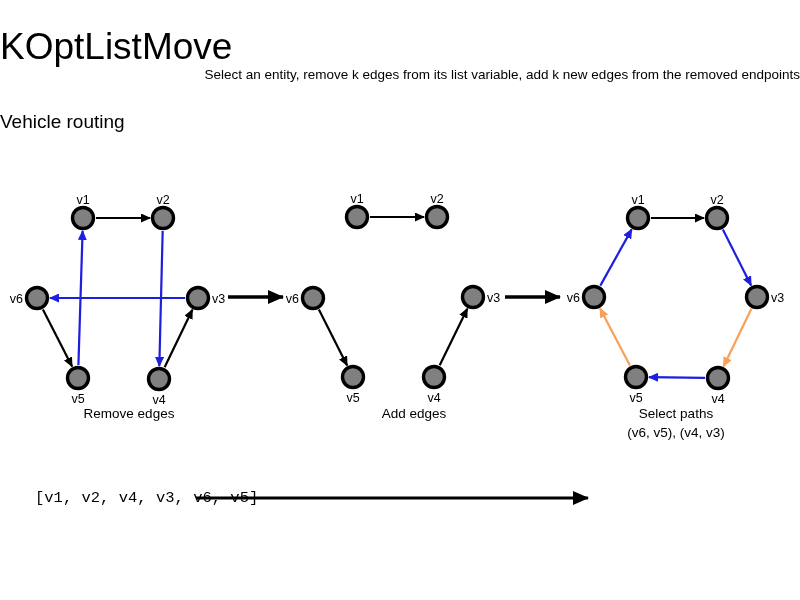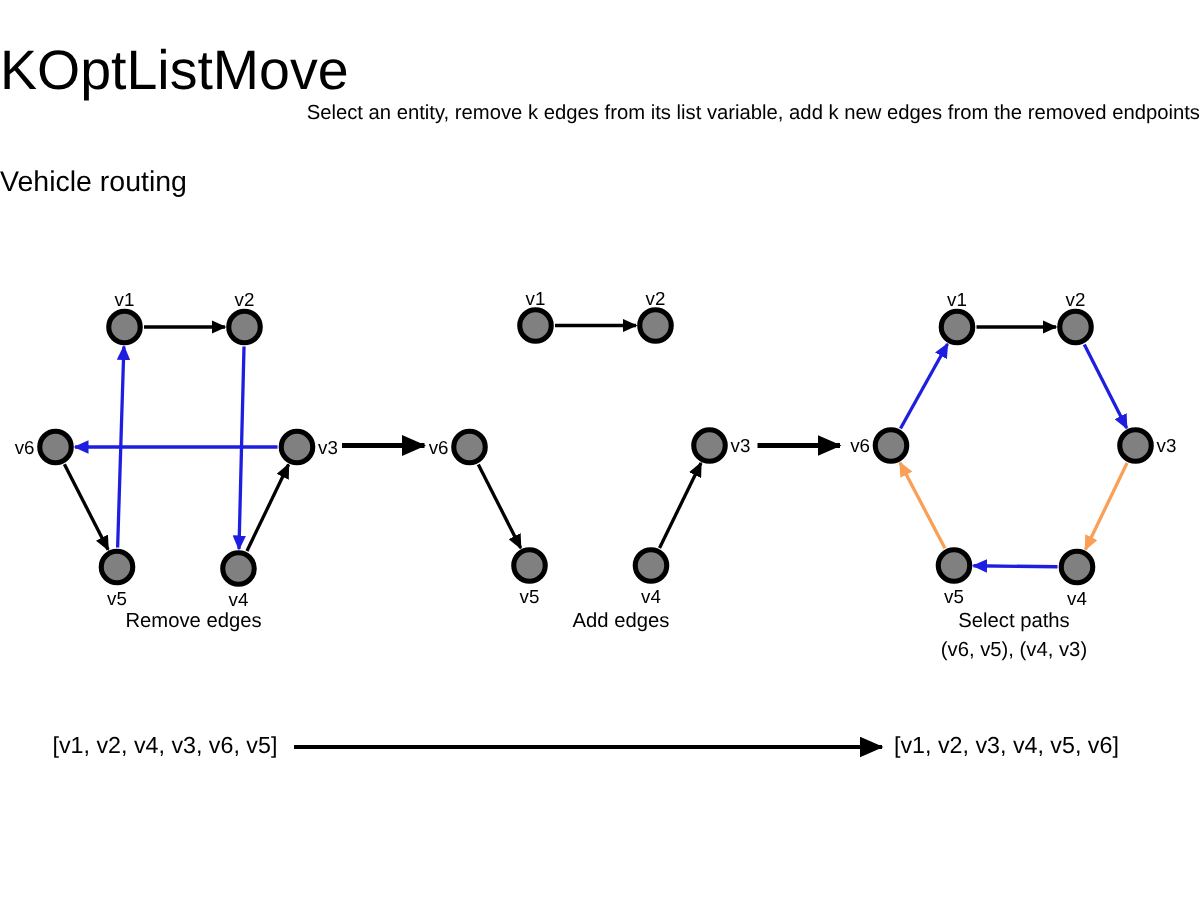--- a/index.html
+++ b/index.html
@@ -23,21 +23,21 @@
   .caption{
     position:absolute;top:405px;transform:translateX(-50%);
     text-align:center;font-size:13.5px;line-height:18.5px;white-space:nowrap;
   }
   .cap-0{left:129px;text-align:center;}
   .cap-1{left:414px;}
   .cap-2{left:676px;}
   .list-label{
     position:absolute;top:489px;font-size:15.5px;white-space:nowrap;
   }
-  .list-before{left:35px;}
+  .list-before{left:35px;font-family:Liberation Mono, monospace;}
   .list-after{left:596px;}
   svg text{font-family:"Liberation Sans",sans-serif;}
 </style>
 </head>
 <body>
 
 <div class="canvas">
 
   <svg id="diagram" class="layer" width="800" height="600" viewBox="0 0 800 600">
     <defs>
@@ -125,15 +125,14 @@
   </div>
   <div class="caption cap-1">
     <div>Add edges</div>
   </div>
   <div class="caption cap-2">
     <div>Select paths</div>
     <div>(v6, v5), (v4, v3)</div>
   </div>
 
   <div class="list-label list-before">[v1, v2, v4, v3, v6, v5]</div>
-  <div class="list-label list-after">[v1, v2, v3, v4, v5, v6]</div>
 
 </div>
 
 </body></html>

